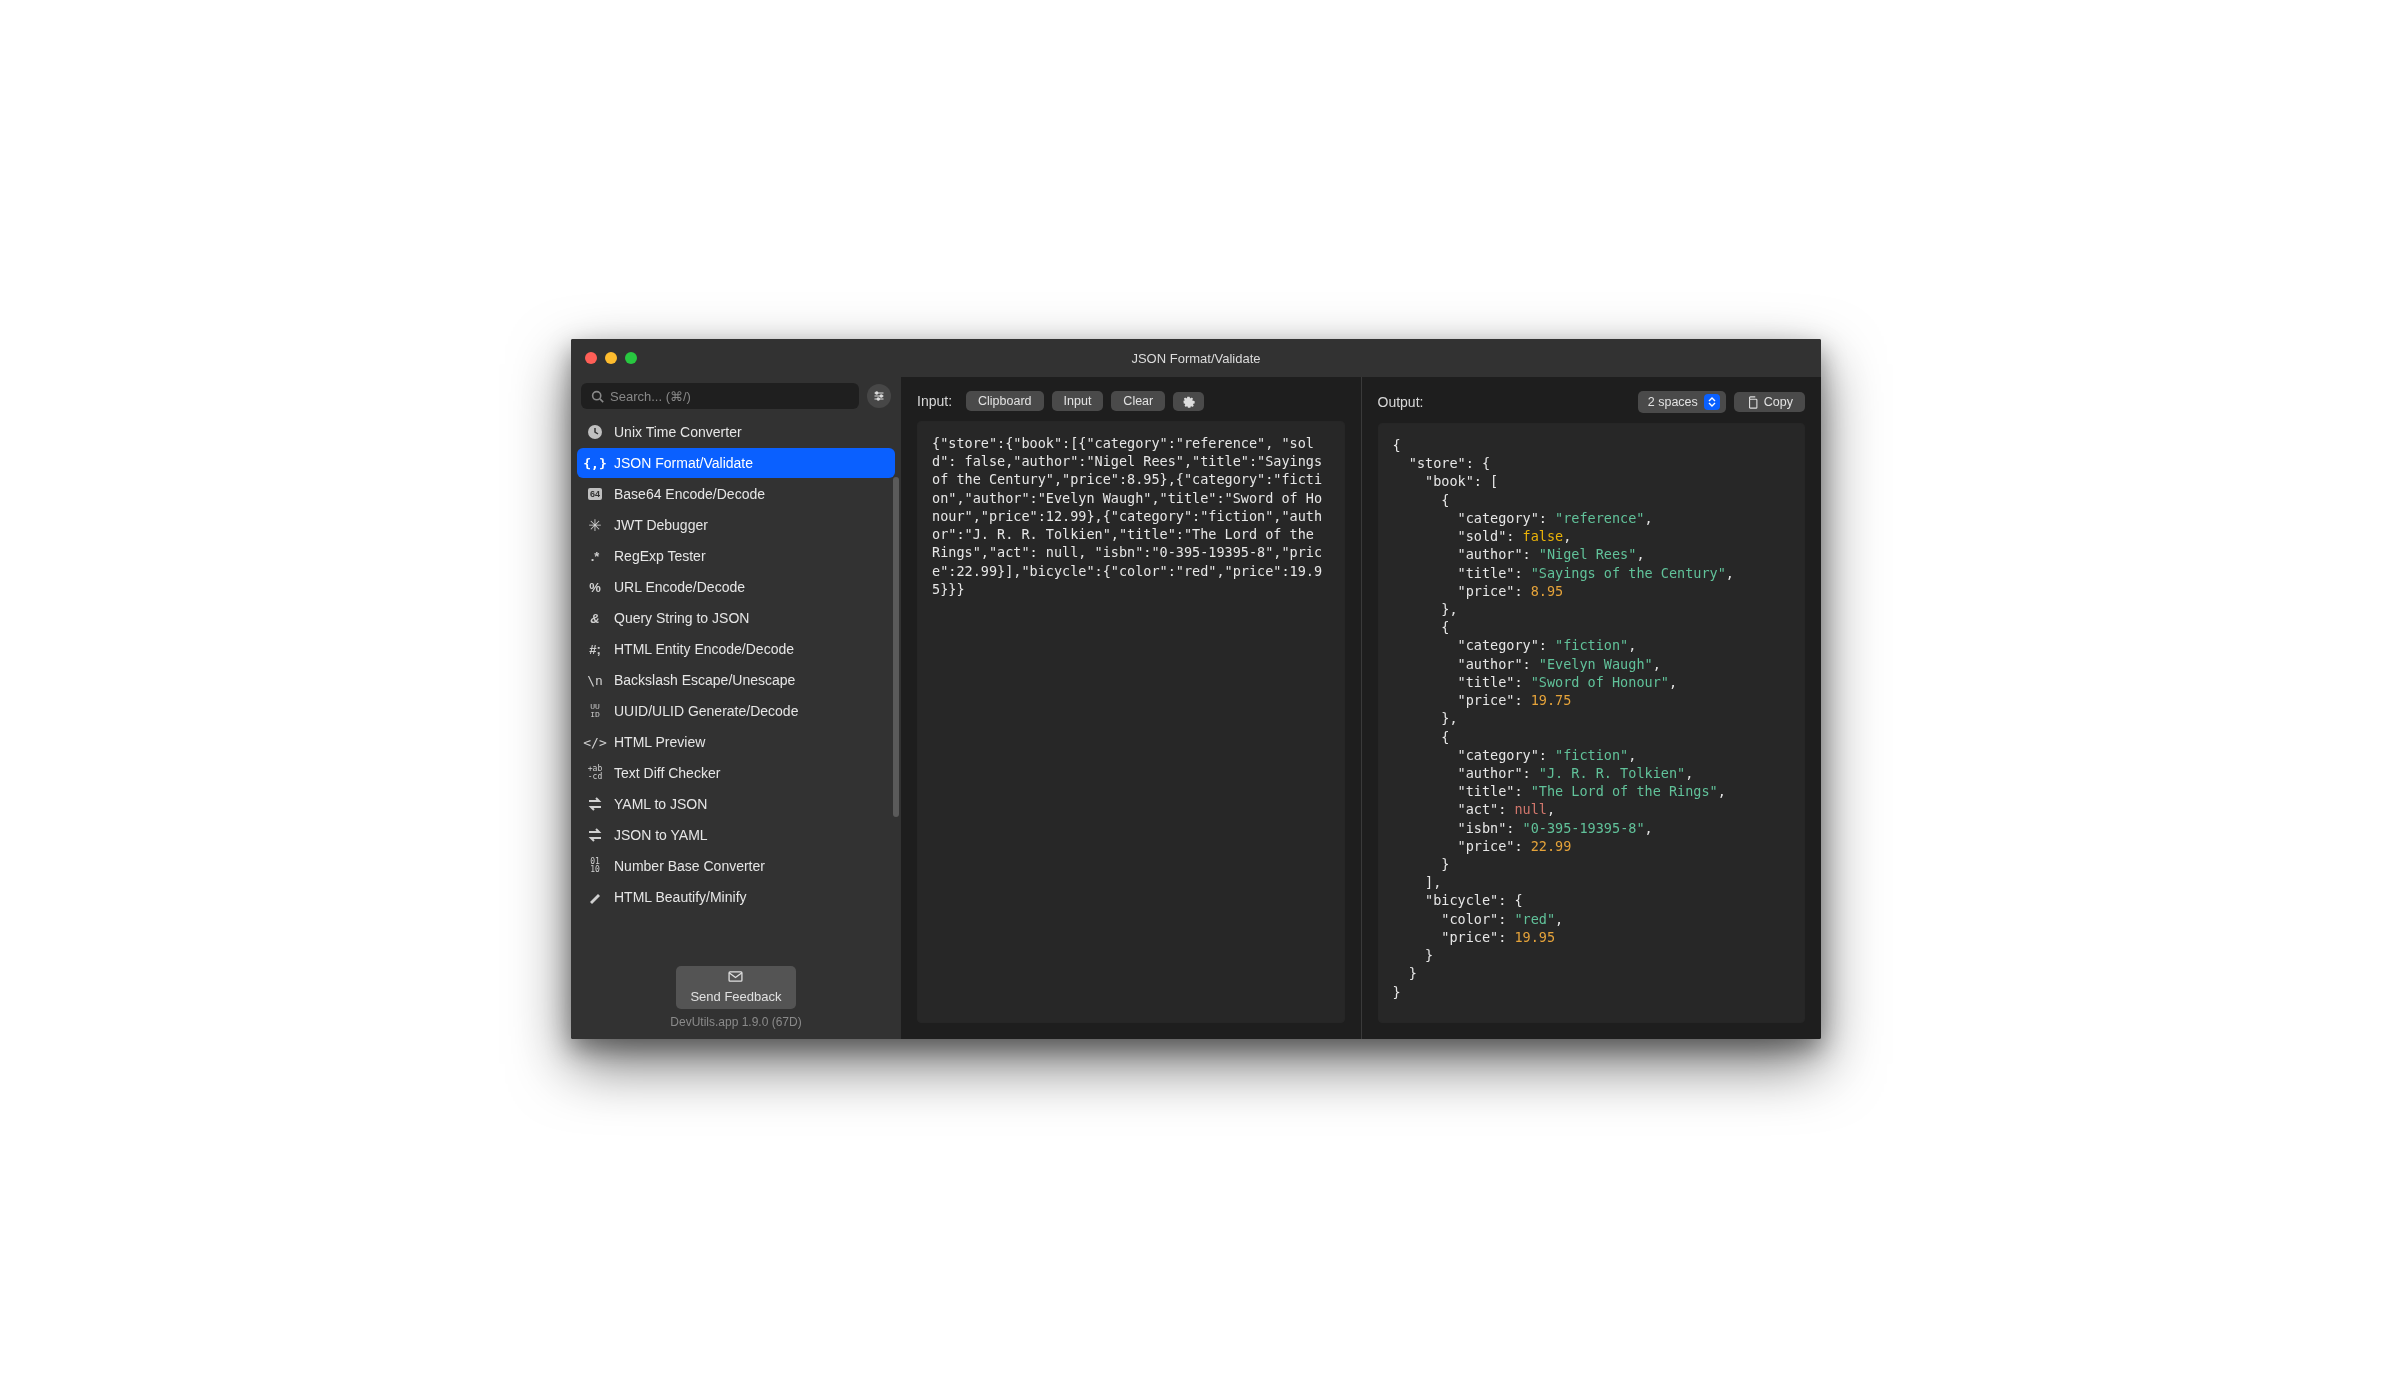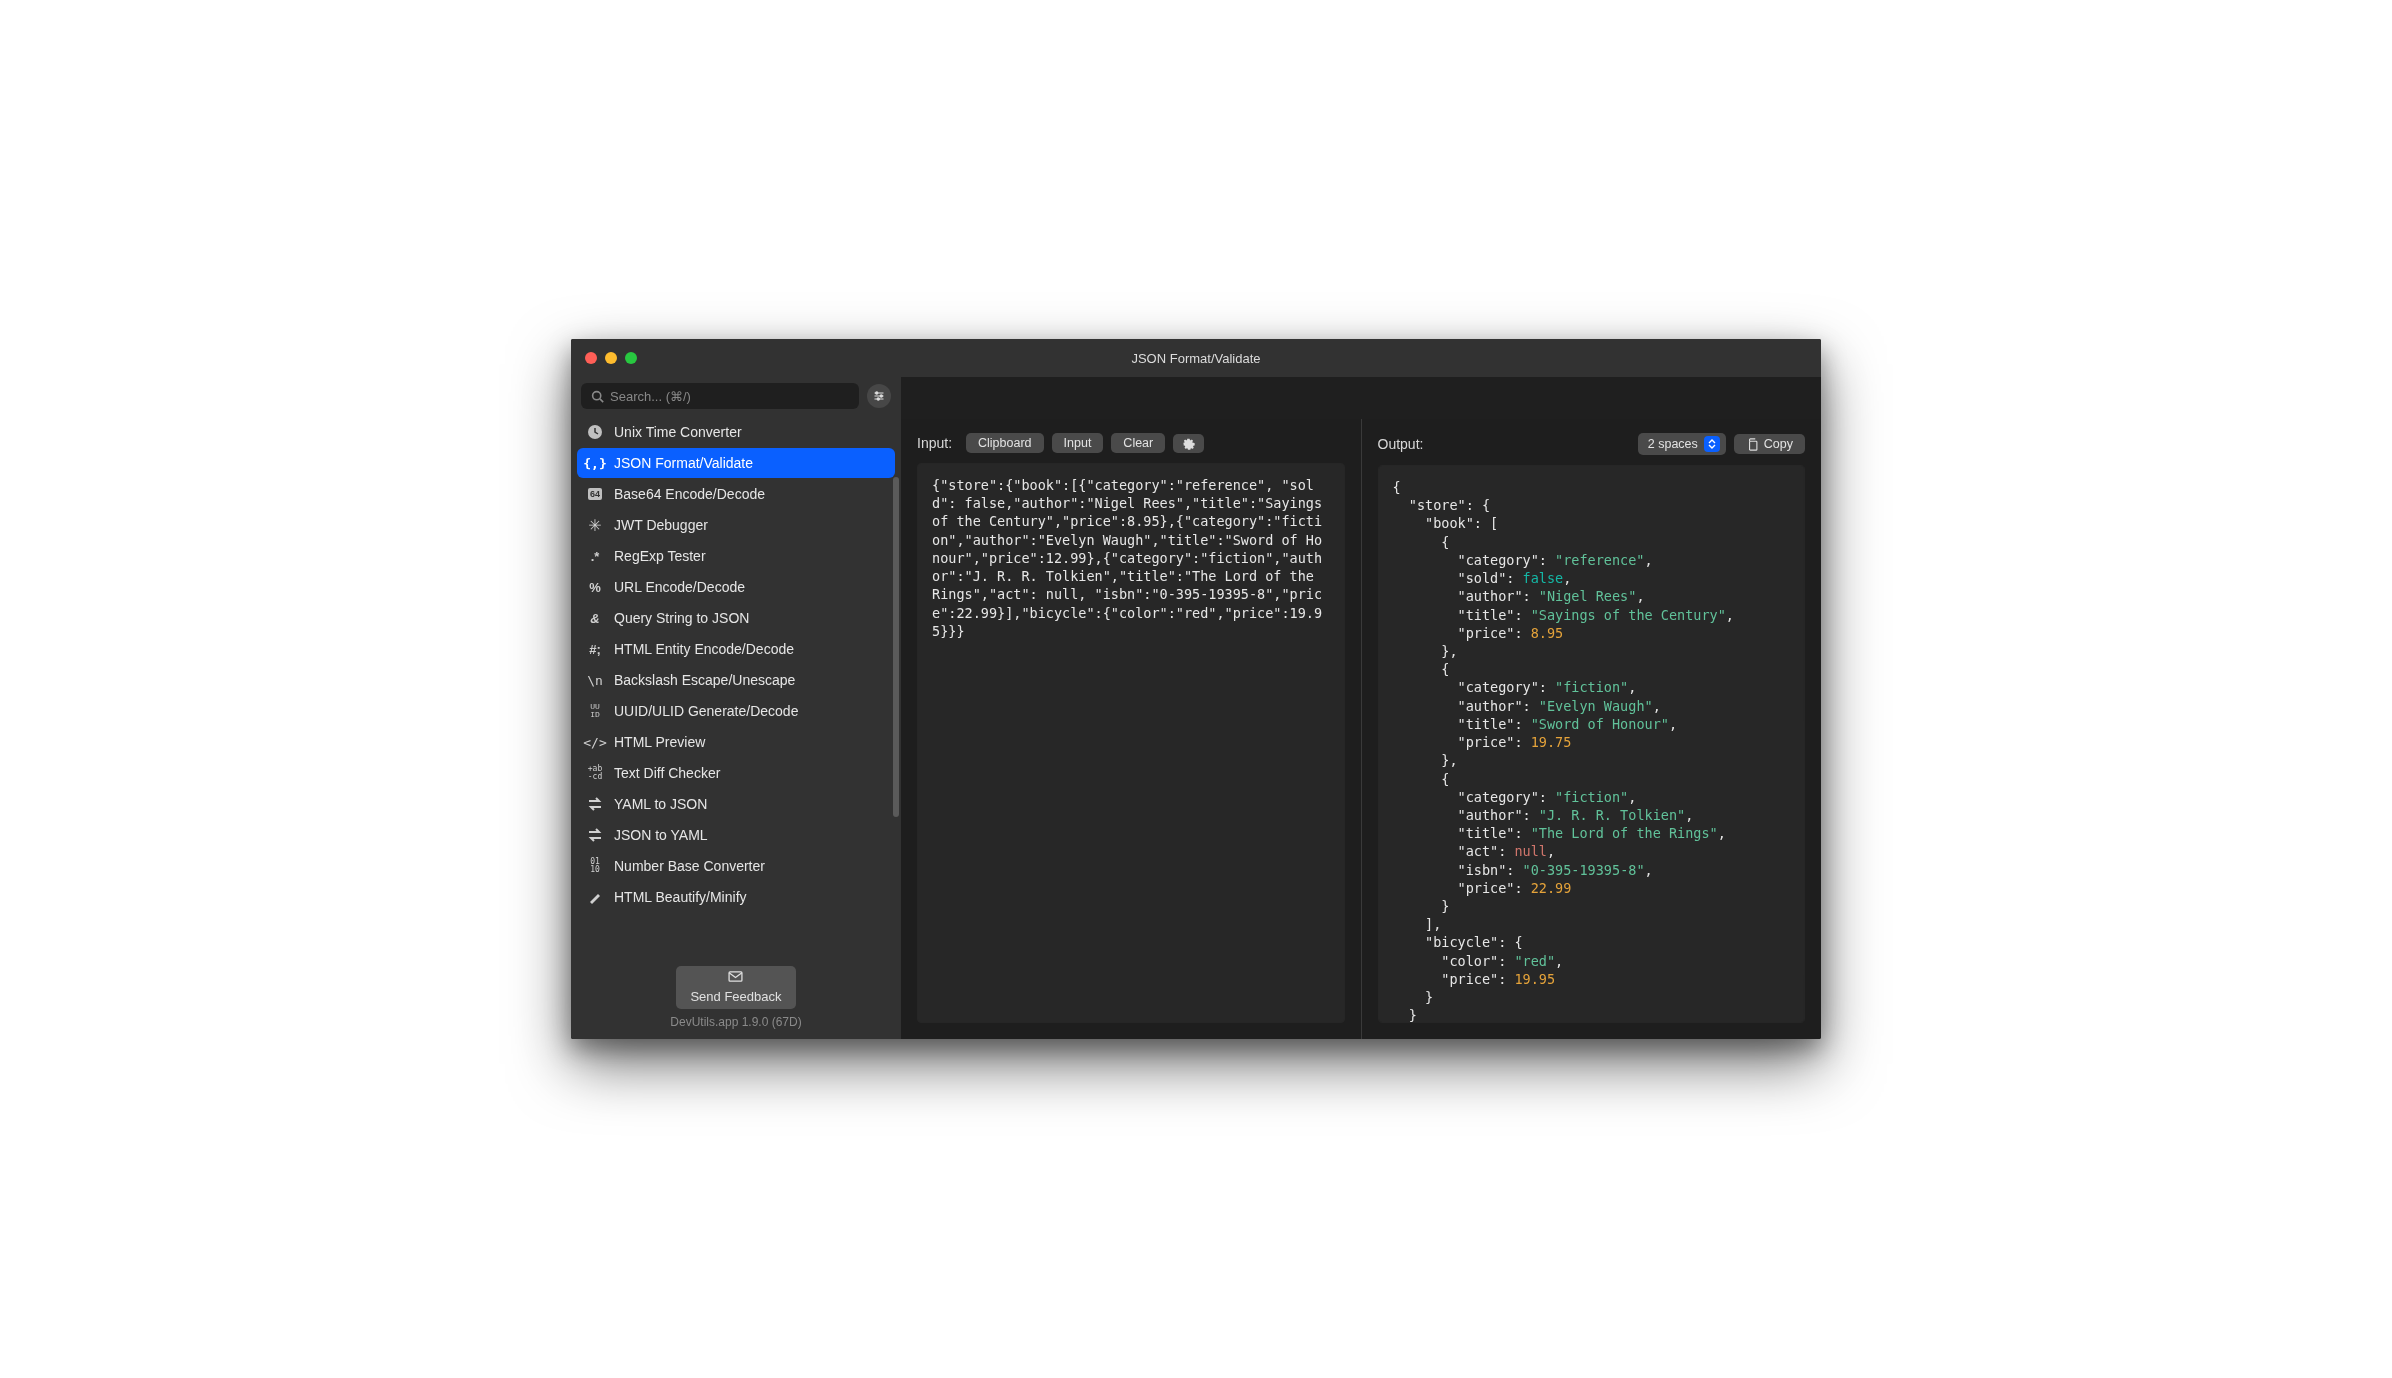--- a/index.html
+++ b/index.html
@@ -70,21 +70,21 @@
   background:#5a5a5a; border-radius:3px;
 }
 .sidebar-footer { padding: 8px 0 10px; text-align:center; }
 .feedback-btn {
   background:#545454; color:#e0e0e0; border:none; border-radius:5px;
   padding:5px 14px; font-size:13px; display:inline-flex; align-items:center; gap:7px;
   cursor:pointer;
   flex-direction:column;
 }
 .version { color:#8a8a8a; font-size:12px; margin-top:6px; }
-.main { flex:1; background:#1e1e1e; display:flex; min-width:0;margin-top:42px; }
+.main { flex:1; background:#1e1e1e; display:flex; min-width:0; }
 .pane { flex:1; display:flex; flex-direction:column; padding:14px 16px 16px; min-width:0; }
 .pane + .pane { border-left: 1px solid #3a3a3a; }
 .pane-header { display:flex; align-items:center; gap:8px; margin-bottom:10px; flex-wrap:wrap; }
 .pane-label { color:#d8d8d8; font-size:14px; margin-right:6px; }
 .pill-btn {
   background:#4a4a4a; color:#e2e2e2; border:none; border-radius:5px;
   padding:3px 12px; font-size:12.5px; cursor:pointer;
 }
 .pill-btn.icon-only { padding:3px 9px; }
 .spacer { flex:1; }
@@ -102,21 +102,21 @@
   padding:12px 14px; overflow:auto;
   font-family: "SF Mono", ui-monospace, Menlo, Monaco, Consolas, monospace;
   font-size:13.5px; line-height:1.35;
   color:#e6e6e6;
 }
 .code-box pre { white-space:pre-wrap; word-break:break-all; margin:0; }
 .code-box.output pre { white-space:pre; }
 .tok-key { color:#e6e6e6; }
 .tok-str { color:#61c29a; }
 .tok-num { color:#e5a33a; }
-.tok-bool { color:#14b8a6; }
+.tok-bool { color:#eab308; }
 .tok-null { color:#d1766c; }
 .tok-punc { color:#e6e6e6; }
 svg { display:block; }
 </style>
 </head>
 <body>
 
 <div class="window">
   <div class="titlebar">
     <div class="traffic-lights">

